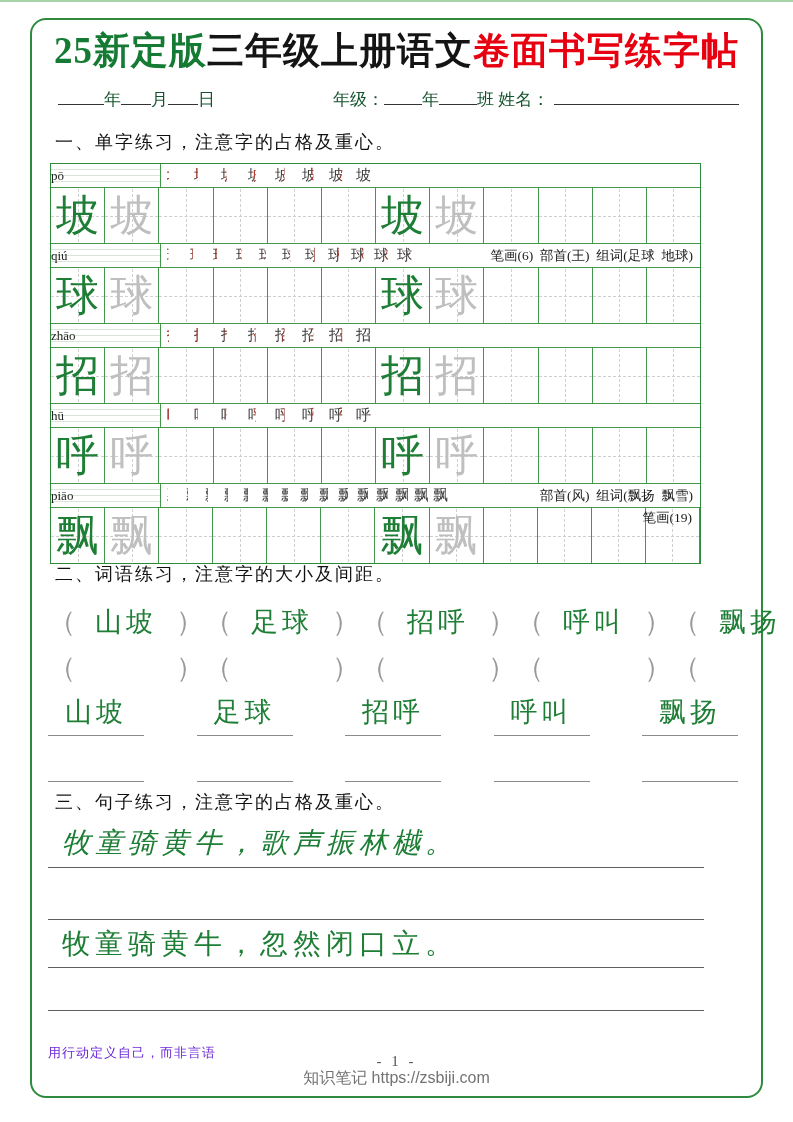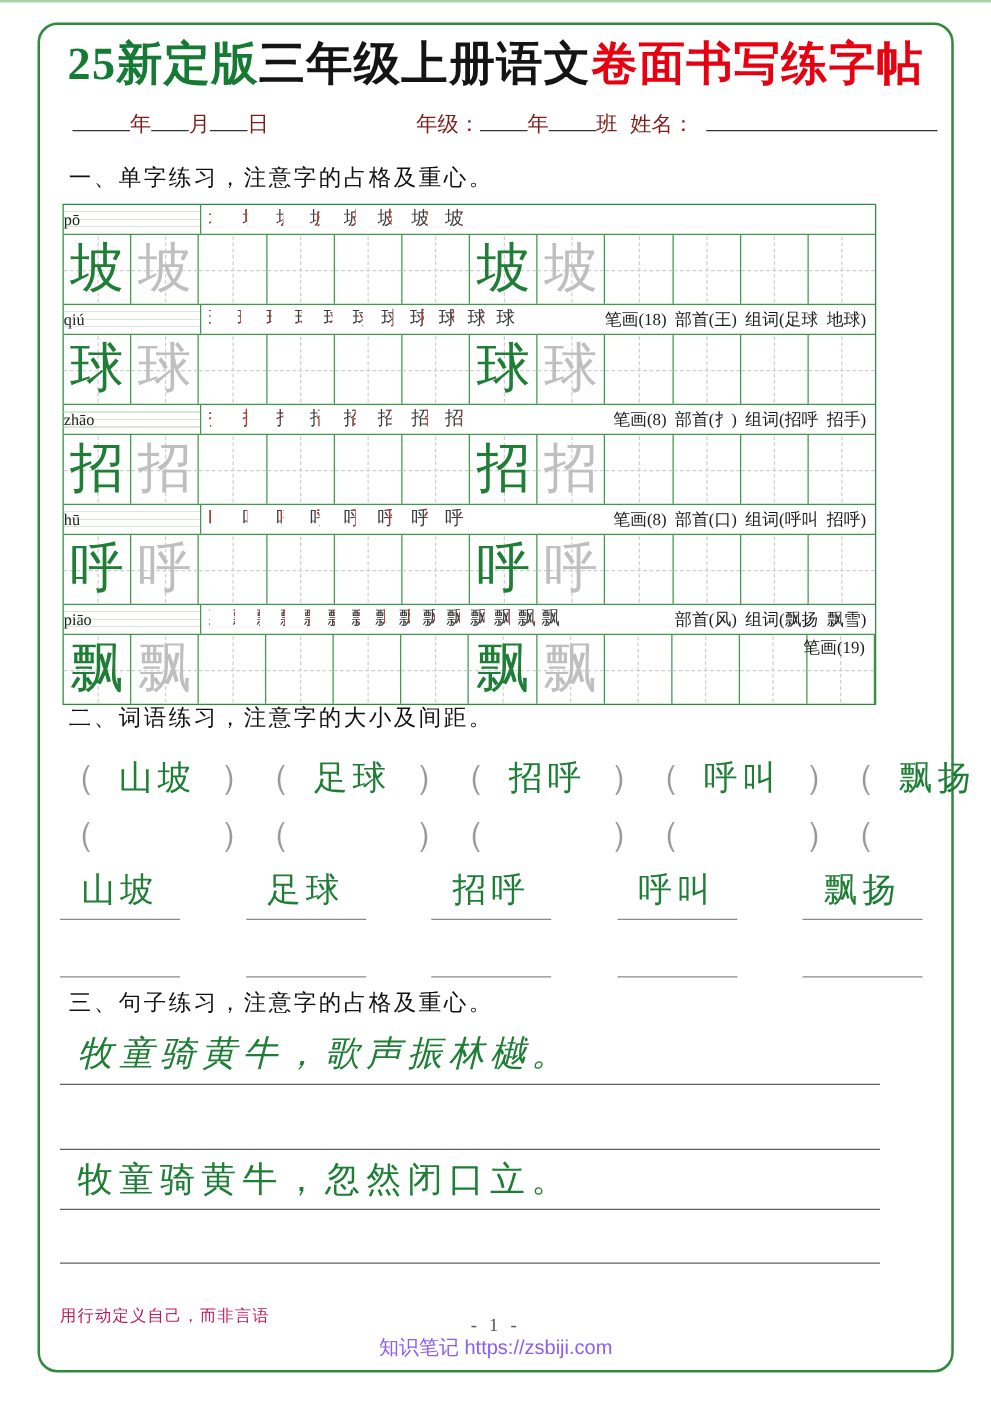--- a/index.html
+++ b/index.html
@@ -9,21 +9,21 @@
   .top-edge{left:0;top:0;width:793px;height:2px;background:#a8d3a8;}
   .frame{left:30px;top:18px;width:729px;height:1076px;border:2.5px solid #2e8b3e;border-radius:16px;}
 
   
   .title{left:0;top:26px;width:793px;text-align:center;font-size:37px;font-weight:bold;letter-spacing:1px;white-space:nowrap;}
   .t-green{color:#157a33;}
   .t-black{color:#141414;}
   .t-red{color:#e60010;}
 
   
-  .dateline{left:58px;top:88px;width:680px;font-size:17px;color:#7f1d1d;white-space:nowrap;font-family:Liberation Mono, monospace;}
+  .dateline{left:58px;top:88px;width:680px;font-size:17px;color:#14532d;white-space:nowrap;}
   .blank{display:inline-block;border-bottom:1.5px solid #333;height:15px;vertical-align:baseline;}
   .w46{width:46px;} .w30{width:30px;} .w38{width:38px;} .w185{width:185px;}
   .dl-right{margin-left:118px;}
 
   
   .sec-head{left:55px;font-size:18px;color:#111;letter-spacing:2px;}
   .sh1{top:130px;} .sh2{top:562px;} .sh3{top:790px;}
 
   
   .char-table{left:50px;top:163px;width:651px;border:1.6px solid #2e8b3e;box-sizing:border-box;background:#fff;}
@@ -60,23 +60,23 @@
           border-bottom:1.5px solid #8a8a8a;padding-bottom:2px;}
   .lempty{display:inline-block;width:96px;border-bottom:1.5px solid #8a8a8a;}
 
   
   .srow{left:48px;width:656px;border-bottom:1.5px solid #5f5f5f;}
   .srow .stext{font-size:28px;color:#1e7e35;letter-spacing:5px;padding-left:14px;}
   .s1{top:824px;height:43px;font-style:italic;} .e1{top:874px;height:45px;}
   .s2{top:925px;height:42px;} .e2{top:968px;height:42px;}
 
   
-  .motto{left:48px;top:1044px;font-size:13px;color:#be185d;letter-spacing:1px;text-align:center;}
+  .motto{left:48px;top:1044px;font-size:13px;color:#6d28d9;letter-spacing:1px;text-align:center;}
   .pagenum{left:0;top:1053px;width:793px;text-align:center;font-size:15px;color:#555;letter-spacing:3px;}
-  .site{left:0;top:1068px;width:793px;text-align:center;font-size:16px;color:#8b5cf6;
+  .site{left:0;top:1068px;width:793px;text-align:center;font-size:16px;color:#737373;
         font-family:"Liberation Sans","DejaVu Sans",sans-serif;}
 </style>
 </head>
 <body>
 
 <div class="abs top-edge"></div>
 <div class="abs frame"></div>
 
 <div class="abs title">
   <span class="t-green">25新定版</span><span class="t-black">三年级上册语文</span><span class="t-red">卷面书写练字帖</span>
@@ -134,21 +134,21 @@
           <span class="step"><span style="clip-path: inset(0px 72.7273% 0px 0px);">球</span><span class="red" style="clip-path: inset(0px 72.7273% 0px 18.1818%);">球</span></span>
           <span class="step"><span style="clip-path: inset(0px 63.6364% 0px 0px);">球</span><span class="red" style="clip-path: inset(0px 63.6364% 0px 27.2727%);">球</span></span>
           <span class="step"><span style="clip-path: inset(0px 54.5455% 0px 0px);">球</span><span class="red" style="clip-path: inset(0px 54.5455% 0px 36.3636%);">球</span></span>
           <span class="step"><span style="clip-path: inset(0px 45.4545% 0px 0px);">球</span><span class="red" style="clip-path: inset(0px 45.4545%);">球</span></span>
           <span class="step"><span style="clip-path: inset(0px 36.3636% 0px 0px);">球</span><span class="red" style="clip-path: inset(0px 36.3636% 0px 54.5455%);">球</span></span>
           <span class="step"><span style="clip-path: inset(0px 27.2727% 0px 0px);">球</span><span class="red" style="clip-path: inset(0px 27.2727% 0px 63.6364%);">球</span></span>
           <span class="step"><span style="clip-path: inset(0px 18.1818% 0px 0px);">球</span><span class="red" style="clip-path: inset(0px 18.1818% 0px 72.7273%);">球</span></span>
           <span class="step"><span style="clip-path: inset(0px 9.09091% 0px 0px);">球</span><span class="red" style="clip-path: inset(0px 9.09091% 0px 81.8182%);">球</span></span>
           <span class="step"><span style="clip-path: inset(0px 0% 0px 0px);">球</span><span class="red" style="clip-path: inset(0px 0% 0px 90.9091%);">球</span></span>
         </div>
-        <div class="row-info">笔画(18)  部首(王)  组词(足球  地球)</div>
+        <div class="row-info">笔画(6)  部首(王)  组词(足球  地球)</div>
       </div>
       <div class="practice-row">
         <div class="pcell">
           <span class="pchar green">球</span>
         </div>
         <div class="pcell">
           <span class="pchar gray">球</span>
         </div>
         <div class="pcell"></div>
         <div class="pcell"></div>
@@ -172,21 +172,20 @@
         <div class="strokes" style="gap: 12px;">
           <span class="step"><span style="clip-path: inset(0px 87.5% 0px 0px);">招</span><span class="red" style="clip-path: inset(0px 87.5% 0px 0%);">招</span></span>
           <span class="step"><span style="clip-path: inset(0px 75% 0px 0px);">招</span><span class="red" style="clip-path: inset(0px 75% 0px 12.5%);">招</span></span>
           <span class="step"><span style="clip-path: inset(0px 62.5% 0px 0px);">招</span><span class="red" style="clip-path: inset(0px 62.5% 0px 25%);">招</span></span>
           <span class="step"><span style="clip-path: inset(0px 50% 0px 0px);">招</span><span class="red" style="clip-path: inset(0px 50% 0px 37.5%);">招</span></span>
           <span class="step"><span style="clip-path: inset(0px 37.5% 0px 0px);">招</span><span class="red" style="clip-path: inset(0px 37.5% 0px 50%);">招</span></span>
           <span class="step"><span style="clip-path: inset(0px 25% 0px 0px);">招</span><span class="red" style="clip-path: inset(0px 25% 0px 62.5%);">招</span></span>
           <span class="step"><span style="clip-path: inset(0px 12.5% 0px 0px);">招</span><span class="red" style="clip-path: inset(0px 12.5% 0px 75%);">招</span></span>
           <span class="step"><span style="clip-path: inset(0px 0% 0px 0px);">招</span><span class="red" style="clip-path: inset(0px 0% 0px 87.5%);">招</span></span>
         </div>
-        <div class="row-info">笔画(8)  部首(扌)  组词(招呼  招手)</div>
       </div>
       <div class="practice-row">
         <div class="pcell">
           <span class="pchar green">招</span>
         </div>
         <div class="pcell">
           <span class="pchar gray">招</span>
         </div>
         <div class="pcell"></div>
         <div class="pcell"></div>
@@ -210,21 +209,20 @@
         <div class="strokes" style="gap: 12px;">
           <span class="step"><span style="clip-path: inset(0px 87.5% 0px 0px);">呼</span><span class="red" style="clip-path: inset(0px 87.5% 0px 0%);">呼</span></span>
           <span class="step"><span style="clip-path: inset(0px 75% 0px 0px);">呼</span><span class="red" style="clip-path: inset(0px 75% 0px 12.5%);">呼</span></span>
           <span class="step"><span style="clip-path: inset(0px 62.5% 0px 0px);">呼</span><span class="red" style="clip-path: inset(0px 62.5% 0px 25%);">呼</span></span>
           <span class="step"><span style="clip-path: inset(0px 50% 0px 0px);">呼</span><span class="red" style="clip-path: inset(0px 50% 0px 37.5%);">呼</span></span>
           <span class="step"><span style="clip-path: inset(0px 37.5% 0px 0px);">呼</span><span class="red" style="clip-path: inset(0px 37.5% 0px 50%);">呼</span></span>
           <span class="step"><span style="clip-path: inset(0px 25% 0px 0px);">呼</span><span class="red" style="clip-path: inset(0px 25% 0px 62.5%);">呼</span></span>
           <span class="step"><span style="clip-path: inset(0px 12.5% 0px 0px);">呼</span><span class="red" style="clip-path: inset(0px 12.5% 0px 75%);">呼</span></span>
           <span class="step"><span style="clip-path: inset(0px 0% 0px 0px);">呼</span><span class="red" style="clip-path: inset(0px 0% 0px 87.5%);">呼</span></span>
         </div>
-        <div class="row-info">笔画(8)  部首(口)  组词(呼叫  招呼)</div>
       </div>
       <div class="practice-row">
         <div class="pcell">
           <span class="pchar green">呼</span>
         </div>
         <div class="pcell">
           <span class="pchar gray">呼</span>
         </div>
         <div class="pcell"></div>
         <div class="pcell"></div>

